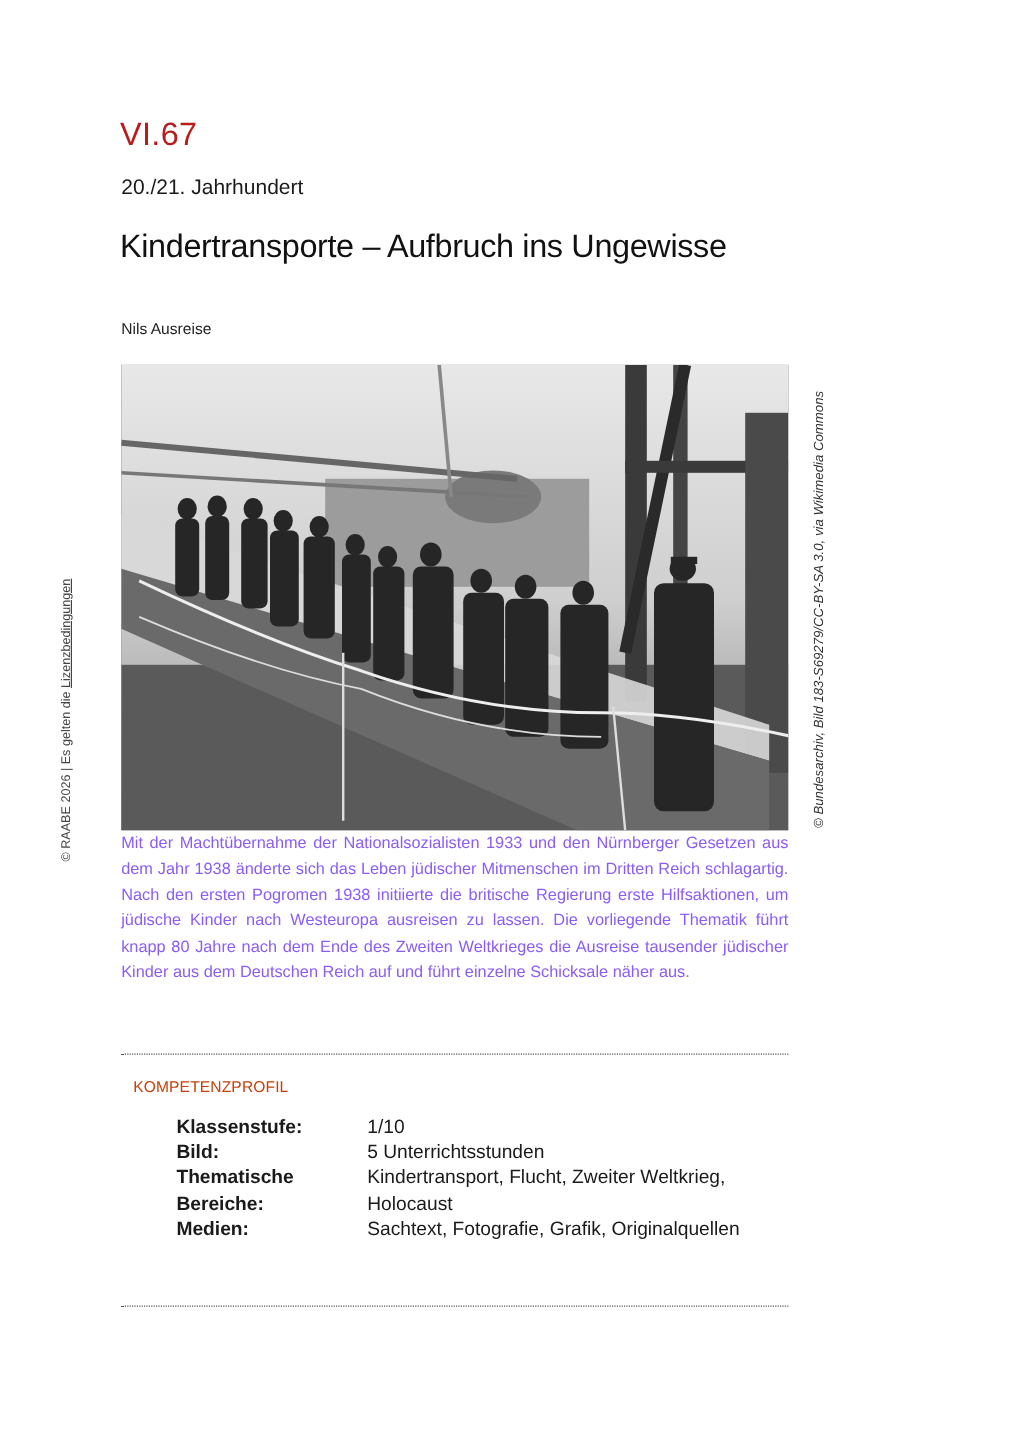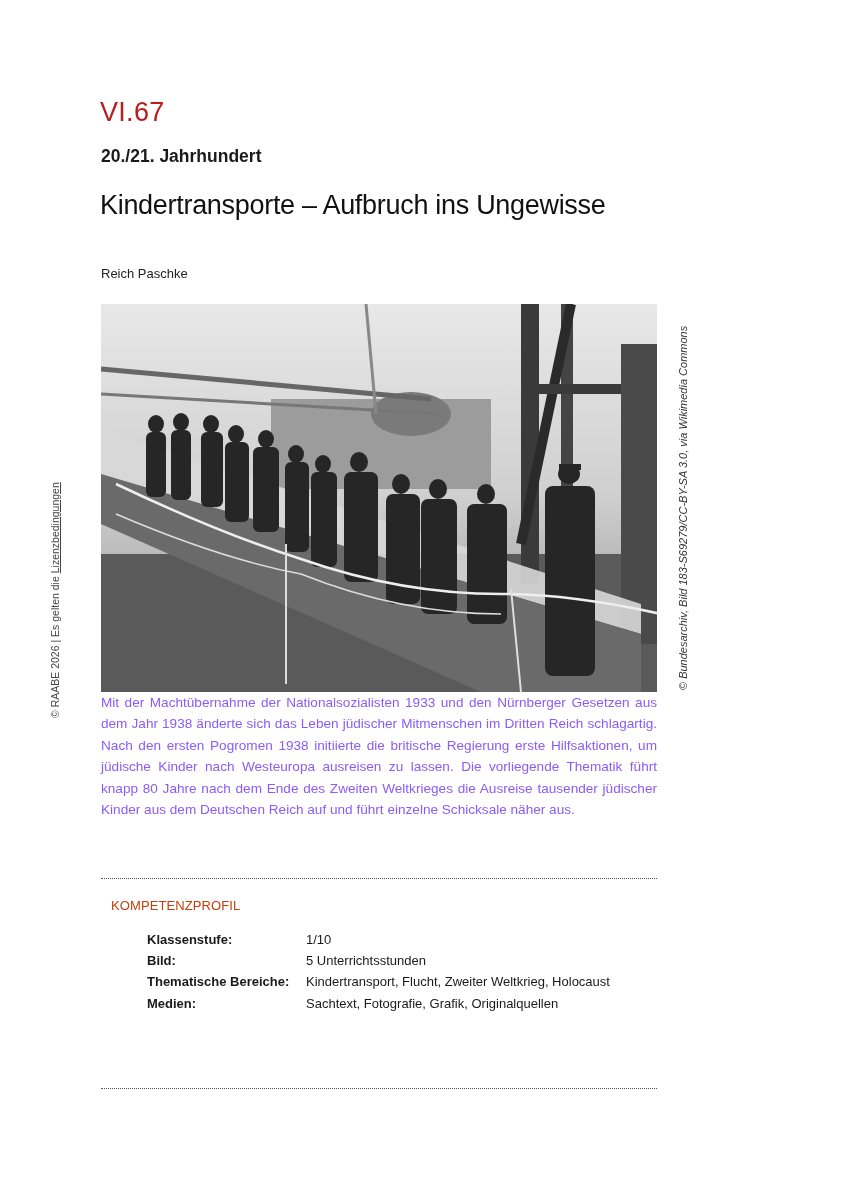--- a/index.html
+++ b/index.html
@@ -1,20 +1,20 @@
 <!DOCTYPE html>
 <html><head>
   <meta charset="utf-8">
   <style>
     * { box-sizing: border-box; margin: 0; padding: 0; }
     html, body { width: 848px; height: 1200px; background: #ffffff; }
     body { position: relative; overflow: hidden; font-family: "Liberation Sans", "DejaVu Sans", sans-serif; color: #1a1a1a; }
 
     .series-code { position: absolute; left: 100px; top: 97px; font-size: 27px; color: #b91c1c; letter-spacing: 0.3px; }
-    .era { position: absolute; left: 101px; top: 146px; font-size: 17.5px; font-weight: 700; color: #1a1a1a; }
+    .era { position: absolute; left: 101px; top: 146px; font-size: 17.5px; font-weight: 400; color: #1a1a1a; }
     .title { position: absolute; left: 100px; top: 190px; font-size: 27px; font-weight: 400; color: #111; letter-spacing: -0.3px; }
     .author { position: absolute; left: 101px; top: 266px; font-size: 13px; color: #222; }
 
     .photo { position: absolute; left: 101px; top: 304px; width: 556px; height: 388px; overflow: hidden; background: #8a8a8a; }
     .photo svg { display: block; width: 100%; height: 100%; }
 
     .photo-credit {
       position: absolute; left: 677px; top: 690px;
       transform-origin: 0 0; transform: rotate(-90deg);
       white-space: nowrap; font-size: 11px; font-style: italic; color: #333;
@@ -30,31 +30,31 @@
 
     .intro { position: absolute; left: 101px; top: 692px; width: 556px; font-size: 13.6px; line-height: 21.4px; color: #8b5cf6; text-align: justify; }
 
     .dotline { position: absolute; left: 101px; width: 556px; height: 0; border-top: 1.3px dotted #555; }
     .dotline.top { top: 878px; }
     .dotline.bottom { top: 1088px; }
 
     .profile-heading { position: absolute; left: 111px; top: 898px; font-size: 13px; font-weight: 400; color: #c2410c; letter-spacing: 0.1px; }
 
     .profile { position: absolute; left: 111px; top: 929px; width: 540px; }
-    .profile-row { display: flex; font-size: 13px; line-height: 21.2px; padding-left: 36px; }
+    .profile-row { display: flex; font-size: 16px; line-height: 21.2px; padding-left: 36px; }
     .profile-row .lbl { width: 159px; flex: none; font-weight: 700; color: #1a1a1a; }
     .profile-row .val { flex: 1; color: #1a1a1a; }
   </style>
 </head>
 <body>
 
 <div class="series-code">VI.67</div>
 <div class="era">20./21. Jahrhundert</div>
 <h1 class="title">Kindertransporte – Aufbruch ins Ungewisse</h1>
-<div class="author">Reich Paschke</div>
+<div class="author">Nils Ausreise</div>
 
 <div class="photo">
   <svg viewBox="0 0 556 388" preserveAspectRatio="none">
     <defs>
       <linearGradient id="sky" x1="0" y1="0" x2="0" y2="1">
         <stop offset="0" stop-color="#e8e8e8"></stop>
         <stop offset="0.5" stop-color="#cfcfcf"></stop>
         <stop offset="1" stop-color="#8a8a8a"></stop>
       </linearGradient>
     </defs>

